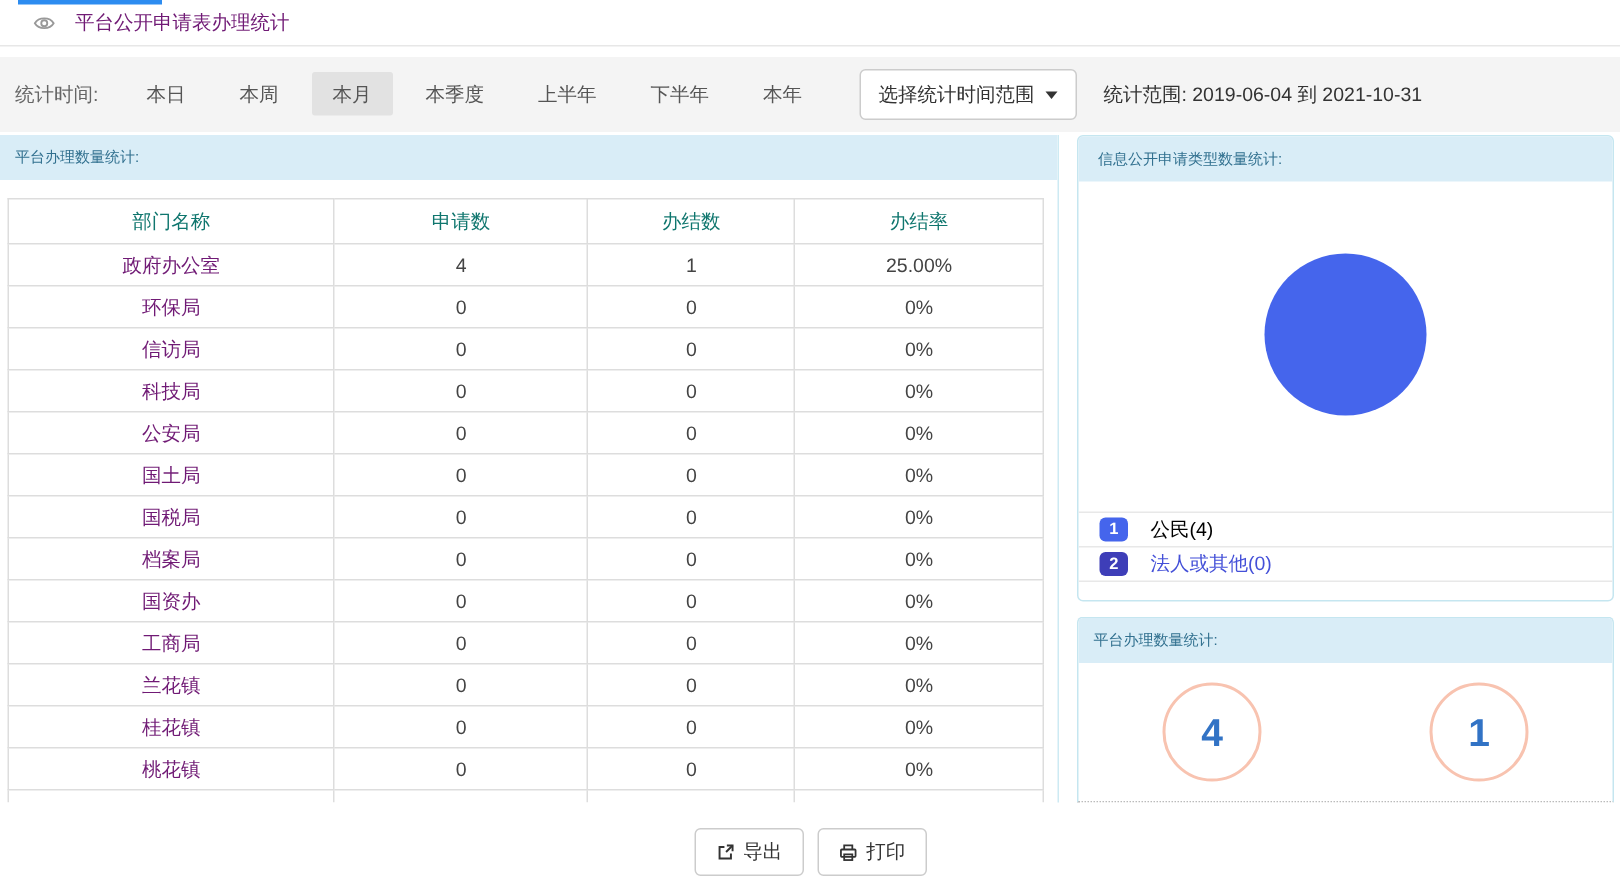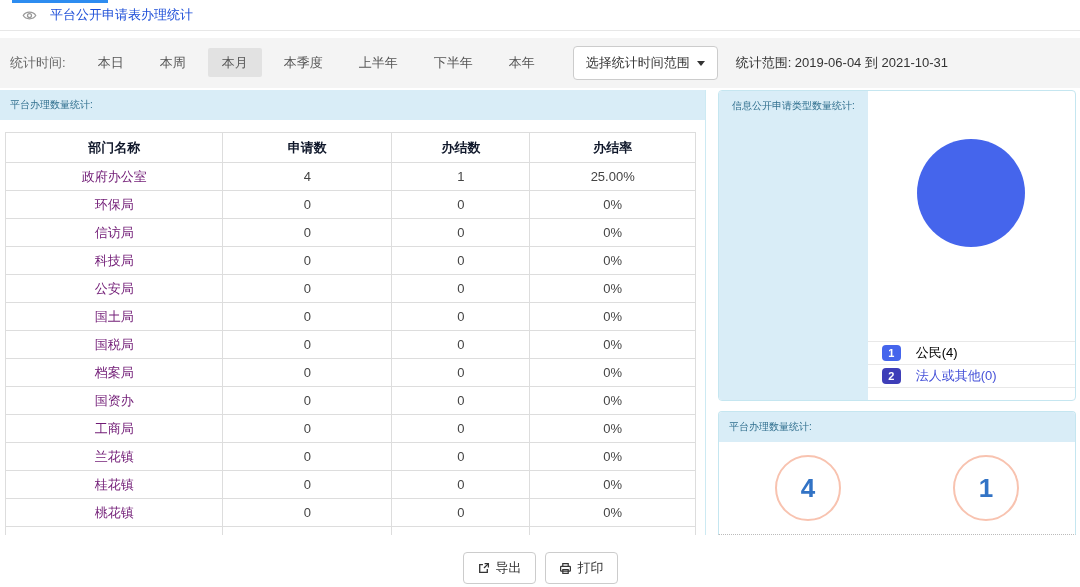--- a/index.html
+++ b/index.html
@@ -3,21 +3,21 @@
 <meta charset="utf-8">
 <style>
   * { margin:0; padding:0; box-sizing:border-box; }
   html,body { width:1080px; height:587px; background:#fff; overflow:hidden;
     font-family:"Liberation Sans","DejaVu Sans",sans-serif; }
 
   
   .tab-bar { position:relative; height:31px; background:#fff; border-bottom:1px solid #e7e7e7; }
   .tab-indicator { position:absolute; top:0; left:12px; width:96px; height:3px; }
   .tab-item { display:flex; align-items:center; gap:13px; height:100%; padding-left:22px;
-    font-size:13px; color:#1d4ed8; }
+    font-size:13px; color:#701a75; }
   .eye { width:15px; height:15px; }
 
   
   .filter-bar { margin-top:7px; height:50px; background:#f4f4f4; display:flex;
     align-items:center; padding:0 10px; font-size:13px; color:#555; }
   .filter-label { color:#666; margin-right:18px; }
   .filter-opt { padding:7px 14px; margin-right:8px; border-radius:2px; cursor:pointer; color:#555; }
   .filter-opt.selected { background:#e2e2e2; }
   .range-dropdown { margin-left:16px; background:#fff; border:1px solid #ccc; border-radius:4px;
     padding:7px 12px; display:flex; align-items:center; gap:7px; color:#333; cursor:pointer; }
@@ -27,28 +27,28 @@
 
   
   .content { display:flex; margin-top:2px; height:445px; }
 
   .left-panel { width:706px; border-right:1px solid #cdeaf3; overflow:hidden;
     display:flex; flex-direction:column; }
   .panel-header { background:#d9edf7; color:#31708f; font-size:10px; padding:8px 10px; }
   .left-body { padding:12px 9px 0 5px; flex:1; overflow:hidden; }
   table { width:100%; border-collapse:collapse; font-size:13px; text-align:center;
     table-layout:fixed; }
-  th { border:1px solid #ddd; height:30px; font-weight:bold; color:#0f172a; }
+  th { border:1px solid #ddd; height:30px; font-weight:normal; color:#0f766e; }
   td { border:1px solid #ddd; height:28px; color:#444; }
   .dept-link { color:#701a75; text-decoration:none; cursor:pointer; }
   col.c1{width:31.5%} col.c2{width:24.5%} col.c3{width:20%} col.c4{width:24%}
 
   .right-col { width:358px; margin-left:12px; display:flex; flex-direction:column; }
   .panel { background:#fff; border:1px solid #c5e6f0; border-radius:4px; overflow:hidden; }
-  .panel-a { height:334px; display:flex; flex-direction:row; }
+  .panel-a { height:334px; display:flex; flex-direction:column; }
   .panel-a .panel-header { padding:8px 13px; }
   .pie-body { flex:1; position:relative; }
   .pie { width:108px; height:108px; border-radius:50%; margin:48px auto 0; }
   .legend { position:absolute; left:0; right:0; bottom:0; }
   .legend-row { border-top:1px solid #e8e8e8; height:23px; display:flex; align-items:center;
     gap:15px; padding-left:14px; cursor:pointer; }
   .legend-badge { width:19px; height:16px; border-radius:4px; color:#fff; font-size:11px;
     font-weight:bold; text-align:center; line-height:16px; }
   .legend-label { font-size:13px; }
   .legend-tail { border-top:1px solid #e8e8e8; height:13px; }

